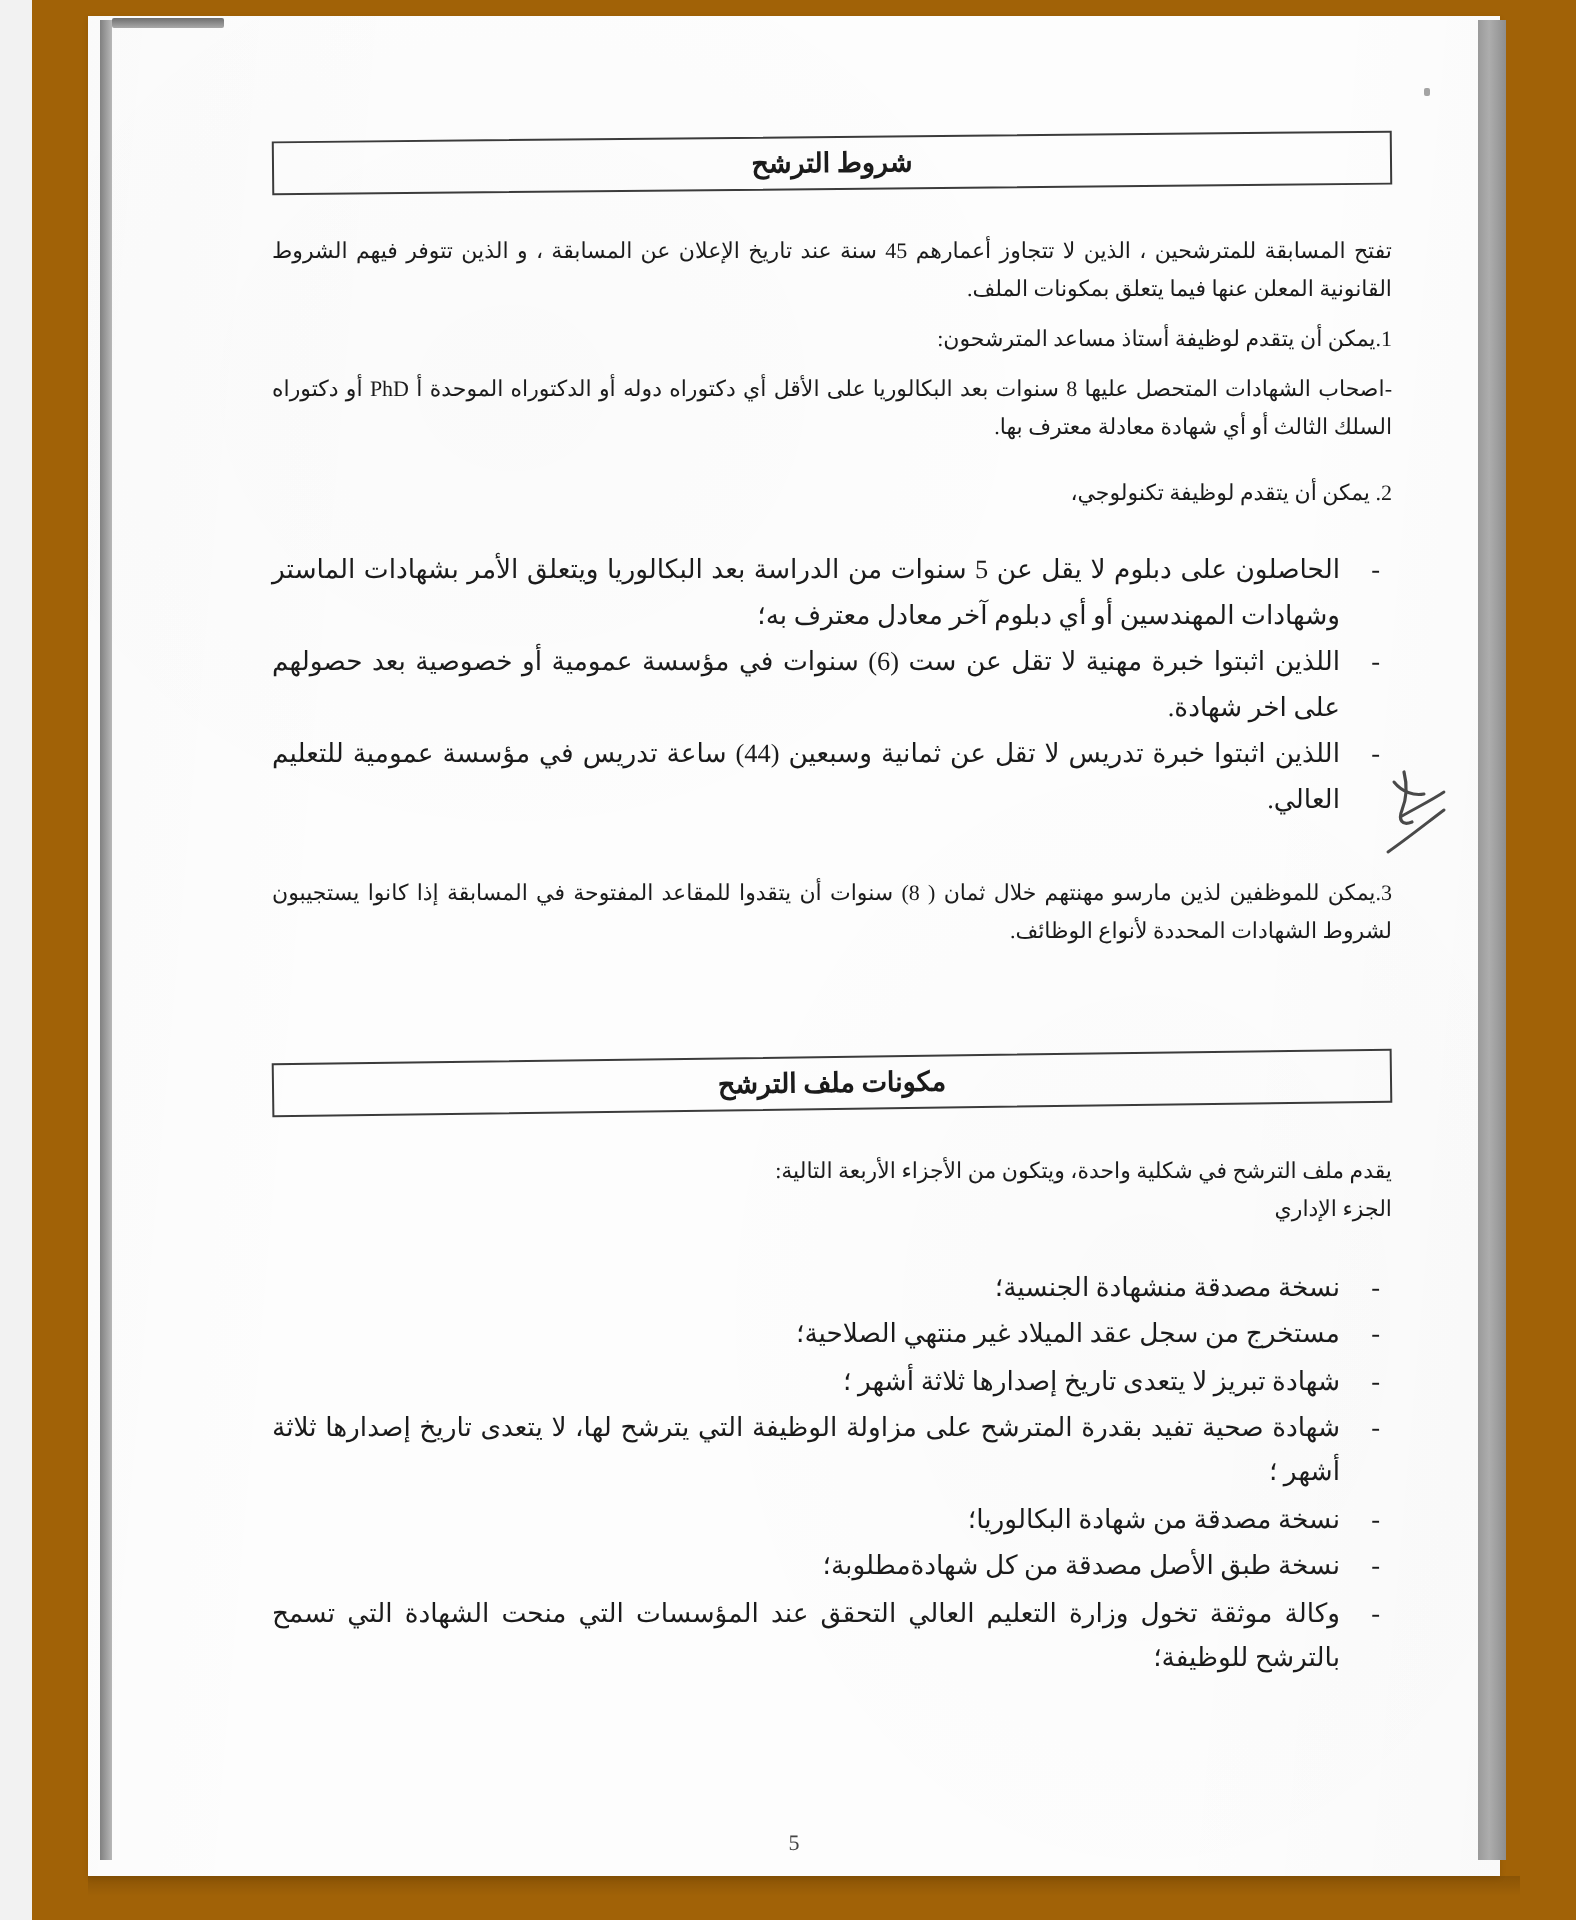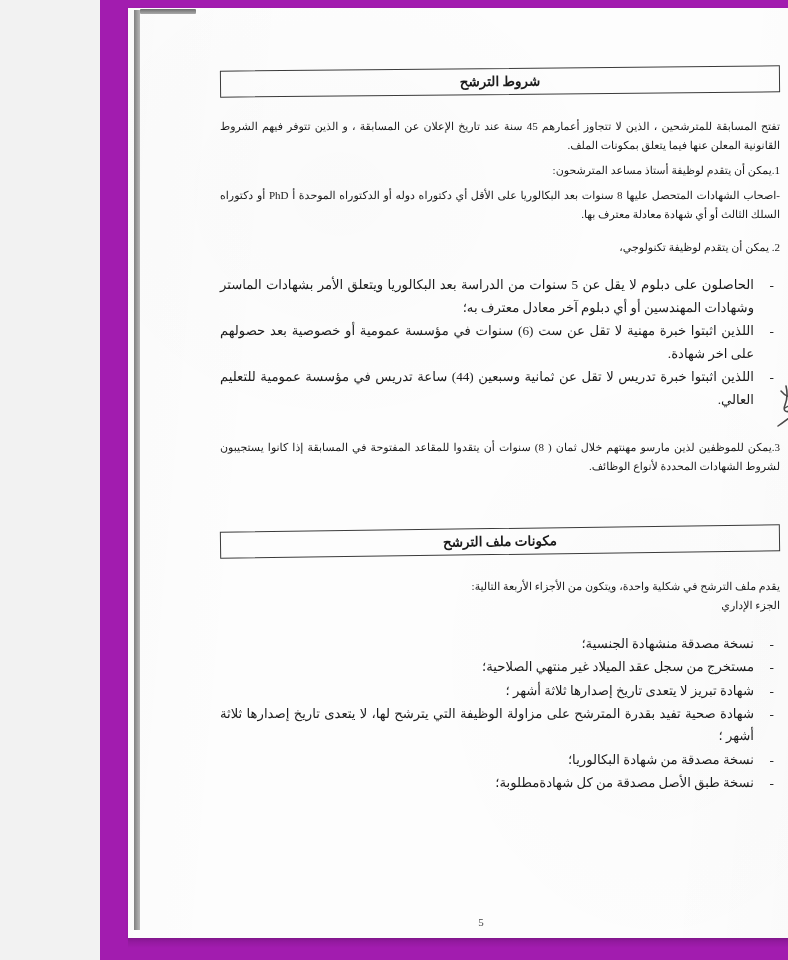--- a/index.html
+++ b/index.html
@@ -10,23 +10,23 @@
   body {
     width: 788px;
     height: 960px;
     overflow: hidden;
     font-family: "Liberation Serif", "DejaVu Serif", serif;
   }
 
   
   .scan-canvas {
     position: relative;
-    width: 688px;
+    width: 772px;
     height: 960px;
-    background: #a21caf;
+    background: #a16207;
   }
 
   
   .page-sheet {
     position: absolute;
     left: 28px;
     top: 8px;
     width: 706px;
     height: 930px;
     background: #fdfdfd;
@@ -240,20 +240,21 @@
 
       <div class="sp-18"></div>
 
       <ul class="dash-list">
         <li>نسخة مصدقة منشهادة الجنسية؛</li>
         <li>مستخرج من سجل عقد الميلاد غير منتهي الصلاحية؛</li>
         <li>شهادة تبريز لا يتعدى تاريخ إصدارها ثلاثة أشهر ؛</li>
         <li>شهادة صحية تفيد بقدرة المترشح على مزاولة الوظيفة التي يترشح لها، لا يتعدى تاريخ إصدارها ثلاثة أشهر ؛</li>
         <li>نسخة مصدقة من شهادة البكالوريا؛</li>
         <li>نسخة طبق الأصل مصدقة من كل شهادةمطلوبة؛</li>
+        <li>وكالة موثقة تخول وزارة التعليم العالي التحقق عند المؤسسات التي منحت الشهادة التي تسمح بالترشح للوظيفة؛</li>
       </ul>
 
     </div>
 
     <div class="page-number">5</div>
 
   </div>
 
   <div class="top-bar"></div>
   <div class="left-edge"></div>

